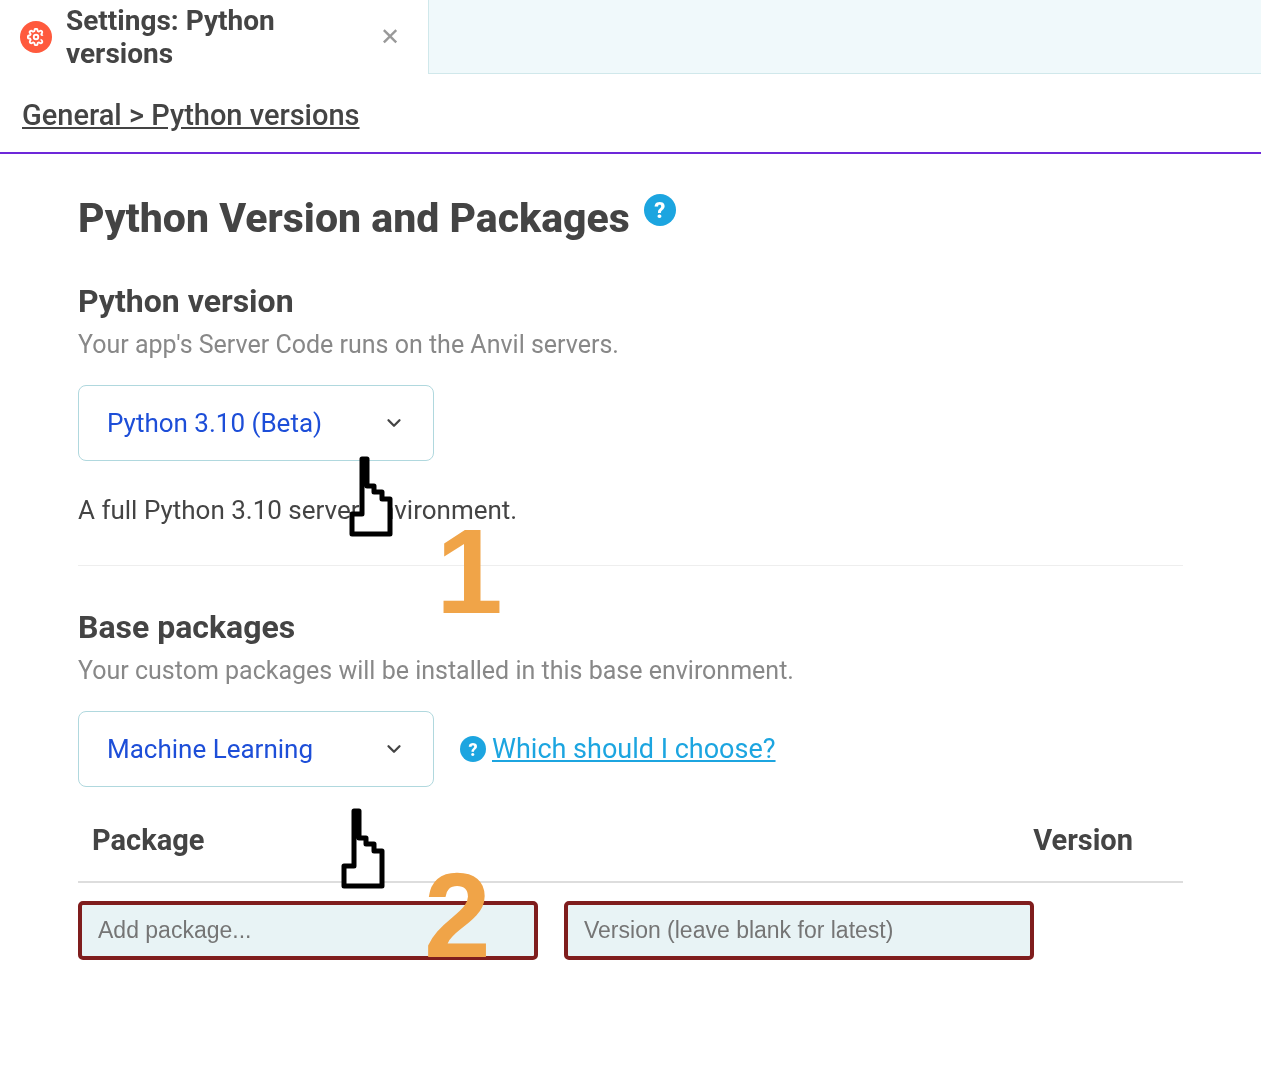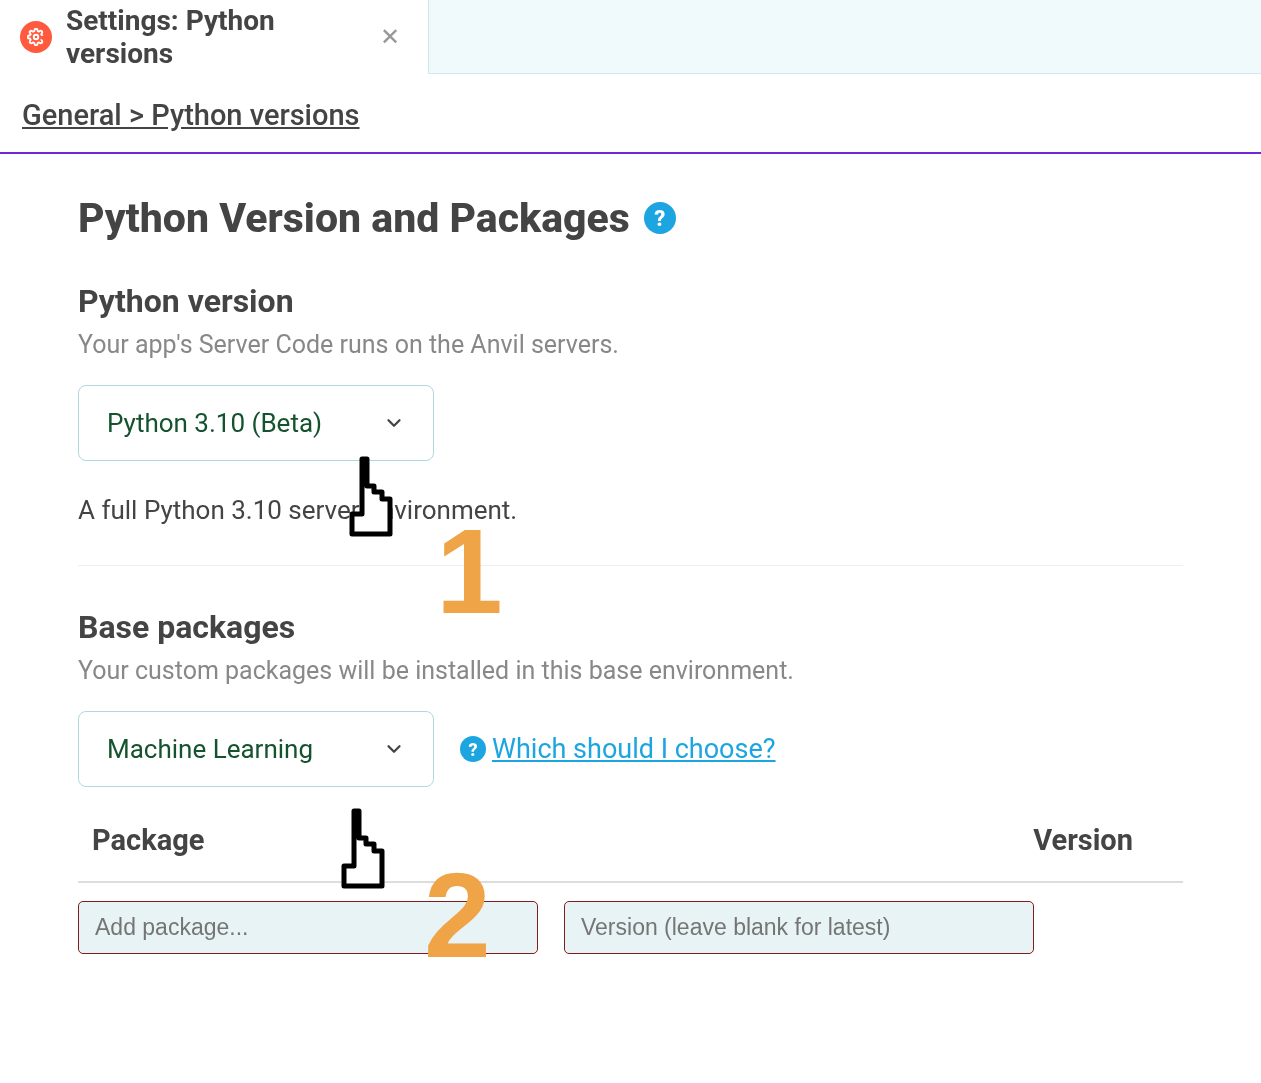--- a/index.html
+++ b/index.html
@@ -59,21 +59,21 @@
       font-size: 29px;
       color: #444;
       text-decoration: underline;
       font-weight: 500;
     }
     .content {
       padding: 40px 78px;
     }
     .page-title-row {
       display: flex;
-      align-items: center;
+      align-items: flex-start;
       gap: 14px;
       margin-bottom: 40px;
     }
     .page-title {
       font-size: 41px;
       font-weight: 800;
       color: #444;
     }
     .help-circle {
       width: 32px; height: 32px;
@@ -104,21 +104,21 @@
       display: inline-flex;
       align-items: center;
       gap: 26px;
       cursor: pointer;
       background: #fff;
       min-width: 356px;
       justify-content: space-between;
     }
     .select-text {
       font-size: 26px;
-      color: #14532d;
+      color: #1d4ed8;
     }
     .chevron-down {
       width: 22px; height: 22px;
       display: flex; align-items: center; justify-content: center;
     }
     .version-note {
       font-size: 26px;
       color: #444;
       margin-top: 34px;
       margin-bottom: 40px;
@@ -160,21 +160,21 @@
       margin-bottom: 18px;
     }
     .col-package { flex: 0 0 485px; font-size: 29px; font-weight: 700; color: #444; padding-left: 14px; }
     .col-version { flex: 1; font-size: 29px; font-weight: 700; color: #444; text-align: right; padding-right: 50px; }
     .table-row {
       display: flex;
       gap: 26px;
     }
     .input-field {
       background: #e8f3f5;
-      border: 1px solid #7f1d1d;
+      border: 4px solid #7f1d1d;
       border-radius: 5px;
       padding: 12px 16px;
       font-size: 23px;
       color: #777;
     }
     .input-package { width: 460px; }
     .input-version { width: 470px; }
     
     .cursor-overlay {
       position: absolute;

